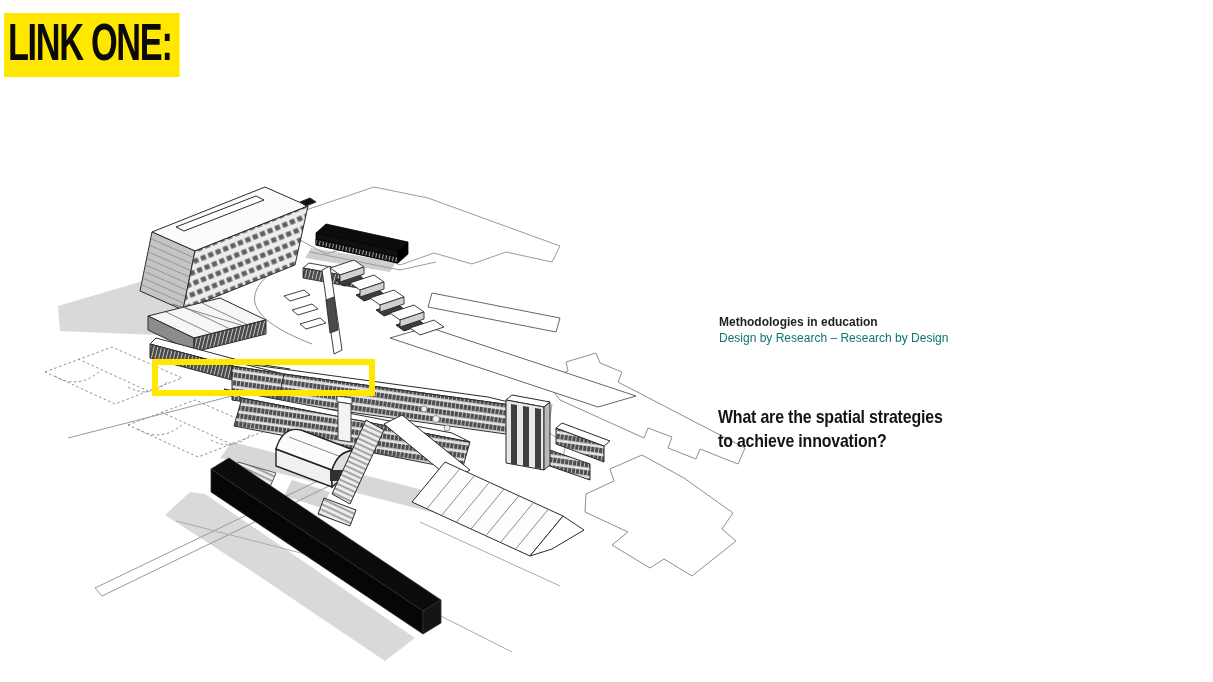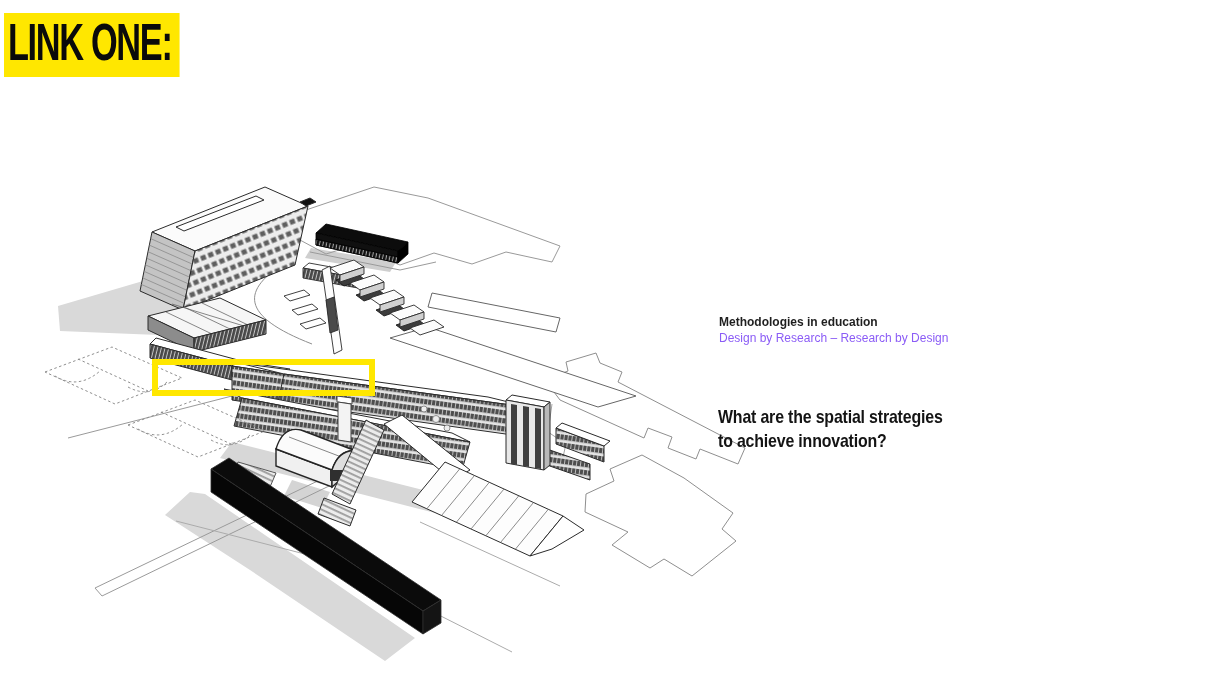--- a/index.html
+++ b/index.html
@@ -3,21 +3,21 @@
 <meta charset="utf-8">
 <style>
   html,body{margin:0;padding:0;background:#ffffff;}
   #slide{position:relative;width:1204px;height:682px;background:#ffffff;overflow:hidden;
          font-family:"Liberation Sans",sans-serif;}
   .tag{position:absolute;left:4px;top:13px;background:#FFE700;color:#0a0a0a;
        font-weight:900;font-size:52px;line-height:1.0;letter-spacing:-2px;
        padding:3px 12px 9px 6px;transform:scaleX(0.66);transform-origin:top left;white-space:nowrap;}
   .heading{position:absolute;left:719px;top:315px;color:#1f1f1f;font-size:12px;line-height:1.33;}
   .heading .title{font-weight:bold;}
-  .heading .subtitle{font-weight:normal;color:#8b5cf6;}
+  .heading .subtitle{font-weight:normal;color:#0f766e;}
   .question{position:absolute;left:718px;top:405px;color:#141414;font-size:18.5px;
             font-weight:800;line-height:1.3;transform:scaleX(0.86);transform-origin:top left;
             letter-spacing:-0.2px;white-space:nowrap;}
 </style>
 </head>
 <body>
 
 <div id="slide">
 
   <div class="tag">

